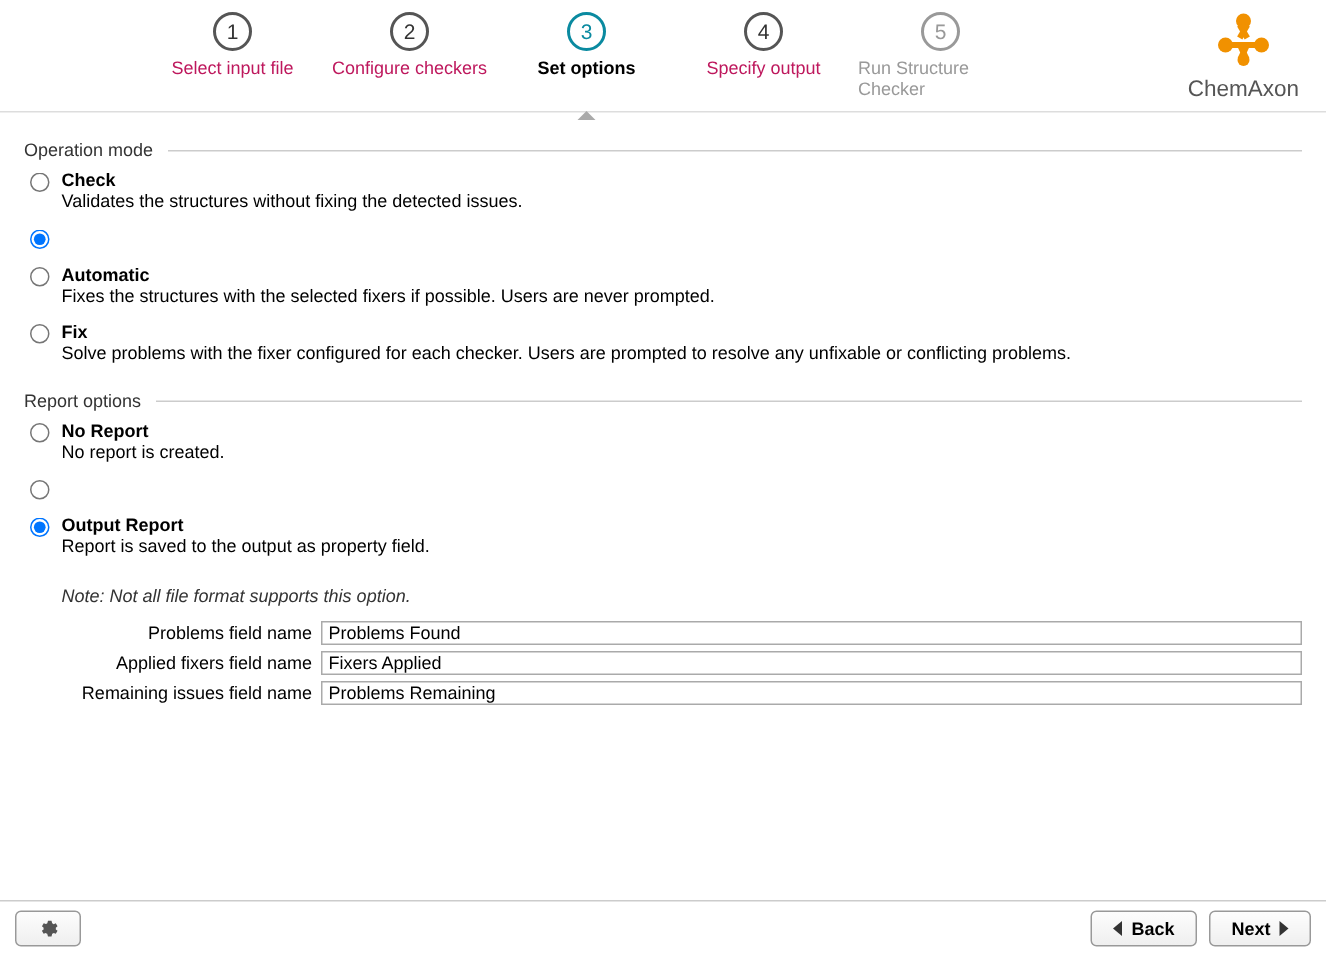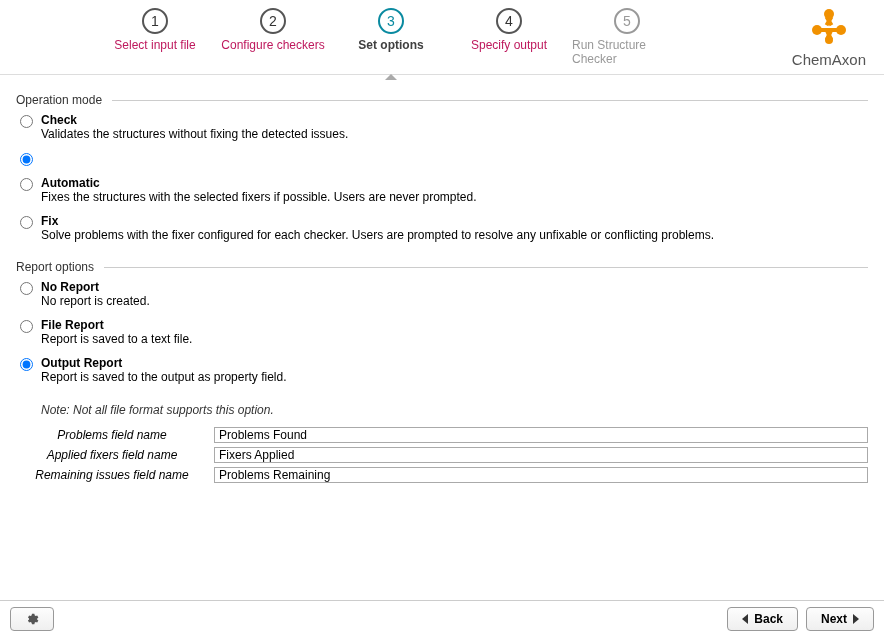--- a/index.html
+++ b/index.html
@@ -45,21 +45,21 @@
   }
   .step-label {
     font-size: 12px;
     color: #be185d;
   }
   .step.active .step-circle {
     border-color: #0a8aa0;
     color: #0a8aa0;
   }
   .step.active .step-label {
-    color: #404040;
+    color: #000000;
     font-weight: bold;
   }
   .step.muted .step-circle {
     border-color: #999;
     color: #999;
   }
   .step.muted .step-label {
     color: #999;
   }
   .step.active {
@@ -132,24 +132,23 @@
   .fields {
     margin-top: 6px;
   }
   .field-row {
     display: flex;
     align-items: center;
     margin-bottom: 4px;
   }
   .field-label {
     width: 198px;
-    text-align: center;
+    text-align: right;
     padding-right: 6px;
     font-size: 12px;
-    font-style: italic;
   }
   .field-input {
     flex: 1;
     font-family: inherit;
     font-size: 12px;
     padding: 2px 4px;
     border: 1px solid #aaa;
     height: 16px;
   }
   .footer {
@@ -291,24 +290,20 @@
   <label class="opt">
     <input type="radio" name="report" style="">
     <span class="texts">
       <span class="title">No Report</span>
       <span class="desc">No report is created.</span>
     </span>
   </label>
 
   <label class="opt">
     <input type="radio" name="report" style="">
-    <span class="texts">
-      <span class="title">File Report</span>
-      <span class="desc">Report is saved to a text file.</span>
-    </span>
   </label>
 
   <label class="opt">
     <input type="radio" name="report" checked="" style="">
     <span class="texts">
       <span class="title">Output Report</span>
       <span class="desc">Report is saved to the output as property field.</span>
       <span class="note">Note: Not all file format supports this option.</span>
     </span>
   </label>

